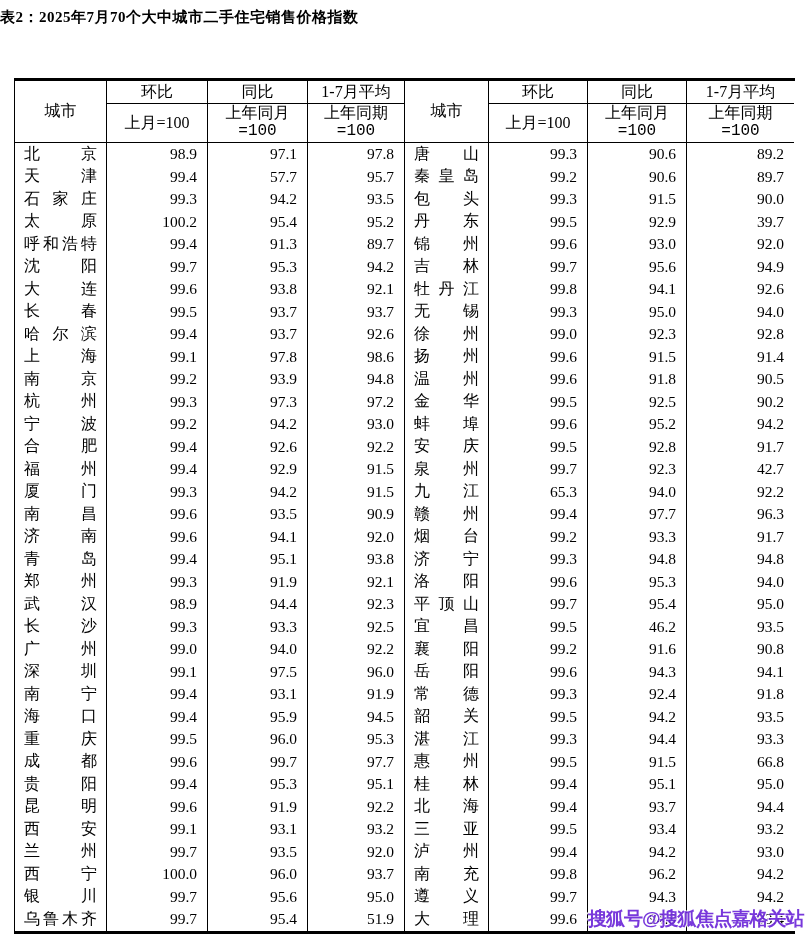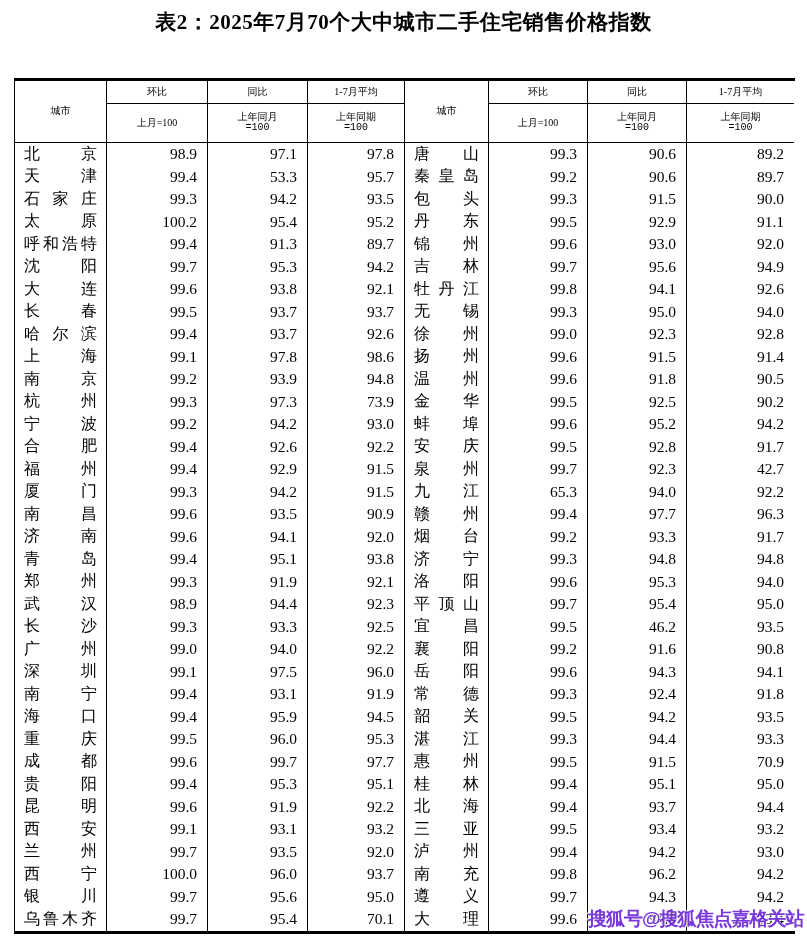--- a/index.html
+++ b/index.html
@@ -3,41 +3,41 @@
 <meta charset="utf-8">
 <style>
   html,body{margin:0;padding:0;}
   body{
     width:807px;height:947px;background:#ffffff;position:relative;
     font-family:"Liberation Serif","DejaVu Serif",serif;color:#000;
     overflow:hidden;
   }
   .page-title{
     position:absolute;top:8px;left:0;width:807px;
-    text-align:center;font-size:21px;font-weight:bold;margin:0;
+    text-align:left;font-size:15px;font-weight:bold;margin:0;
     letter-spacing:0.5px;
   }
   .tbl{
     position:absolute;left:14px;top:78px;width:780px;
     border-top:3px solid #000;border-bottom:3px solid #000;border-left:1px solid #000;
     box-sizing:content-box;
   }
   .grid{
     display:grid;
     grid-template-columns:92px 101px 100px 97px 84px 99px 99px 107px;
   }
   .hgrid{grid-template-rows:23px 39px;}
   .bgrid{grid-auto-rows:22.5px;}
   .cell{
     display:flex;align-items:center;box-sizing:border-box;
     font-size:15.5px;line-height:1.05;
   }
   .br{border-right:1px solid #000;}
   .bb{border-bottom:1px solid #000;}
-  .hc{justify-content:center;text-align:center;font-size:10px;}
+  .hc{justify-content:center;text-align:center;font-size:16px;}
   .two-line{white-space:pre-line;font-family:Liberation Mono, monospace;}
   .span2{grid-row:1 / 3;text-align:center;}
   .num{justify-content:flex-end;padding-right:10px;font-size:15.5px;}
   .city{
     justify-content:space-between;padding:0 9px;font-size:16px;
   }
   .city span{display:inline-block;}
   .watermark{
     position:absolute;left:588px;top:906px;width:220px;
     font-size:19px;font-weight:bold;letter-spacing:-1px;white-space:nowrap;
@@ -87,21 +87,21 @@
         <span>山</span>
       </div>
       <div class="cell num br">99.3</div>
       <div class="cell num br">90.6</div>
       <div class="cell num">89.2</div>
       <div class="cell city br">
         <span>天</span>
         <span>津</span>
       </div>
       <div class="cell num br">99.4</div>
-      <div class="cell num br">53.3</div>
+      <div class="cell num br">57.7</div>
       <div class="cell num br">95.7</div>
       <div class="cell city br">
         <span>秦</span>
         <span>皇</span>
         <span>岛</span>
       </div>
       <div class="cell num br">99.2</div>
       <div class="cell num br">90.6</div>
       <div class="cell num">89.7</div>
       <div class="cell city br">
@@ -125,21 +125,21 @@
       </div>
       <div class="cell num br">100.2</div>
       <div class="cell num br">95.4</div>
       <div class="cell num br">95.2</div>
       <div class="cell city br">
         <span>丹</span>
         <span>东</span>
       </div>
       <div class="cell num br">99.5</div>
       <div class="cell num br">92.9</div>
-      <div class="cell num">91.1</div>
+      <div class="cell num">39.7</div>
       <div class="cell city br">
         <span>呼</span>
         <span>和</span>
         <span>浩</span>
         <span>特</span>
       </div>
       <div class="cell num br">99.4</div>
       <div class="cell num br">91.3</div>
       <div class="cell num br">89.7</div>
       <div class="cell city br">
@@ -234,21 +234,21 @@
       </div>
       <div class="cell num br">99.6</div>
       <div class="cell num br">91.8</div>
       <div class="cell num">90.5</div>
       <div class="cell city br">
         <span>杭</span>
         <span>州</span>
       </div>
       <div class="cell num br">99.3</div>
       <div class="cell num br">97.3</div>
-      <div class="cell num br">73.9</div>
+      <div class="cell num br">97.2</div>
       <div class="cell city br">
         <span>金</span>
         <span>华</span>
       </div>
       <div class="cell num br">99.5</div>
       <div class="cell num br">92.5</div>
       <div class="cell num">90.2</div>
       <div class="cell city br">
         <span>宁</span>
         <span>波</span>
@@ -466,21 +466,21 @@
       </div>
       <div class="cell num br">99.6</div>
       <div class="cell num br">99.7</div>
       <div class="cell num br">97.7</div>
       <div class="cell city br">
         <span>惠</span>
         <span>州</span>
       </div>
       <div class="cell num br">99.5</div>
       <div class="cell num br">91.5</div>
-      <div class="cell num">70.9</div>
+      <div class="cell num">66.8</div>
       <div class="cell city br">
         <span>贵</span>
         <span>阳</span>
       </div>
       <div class="cell num br">99.4</div>
       <div class="cell num br">95.3</div>
       <div class="cell num br">95.1</div>
       <div class="cell city br">
         <span>桂</span>
         <span>林</span>
@@ -559,21 +559,21 @@
       <div class="cell num br">94.3</div>
       <div class="cell num">94.2</div>
       <div class="cell city br">
         <span>乌</span>
         <span>鲁</span>
         <span>木</span>
         <span>齐</span>
       </div>
       <div class="cell num br">99.7</div>
       <div class="cell num br">95.4</div>
-      <div class="cell num br">70.1</div>
+      <div class="cell num br">51.9</div>
       <div class="cell city br">
         <span>大</span>
         <span>理</span>
       </div>
       <div class="cell num br">99.6</div>
       <div class="cell num br">94.8</div>
       <div class="cell num">93.4</div>
     </div>
 </div>
 

